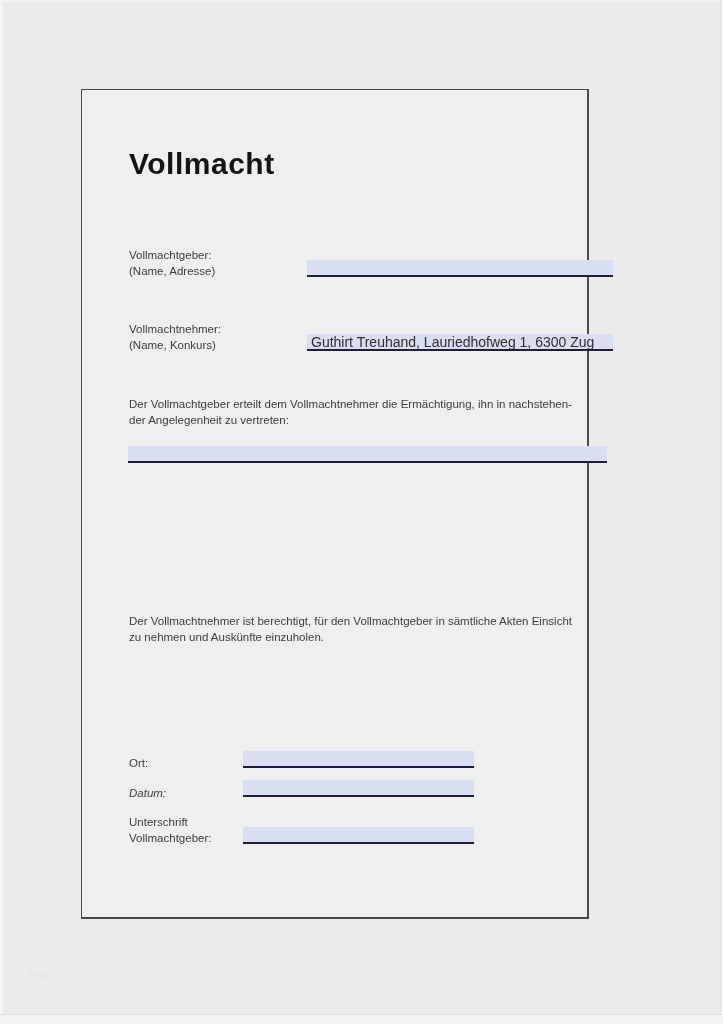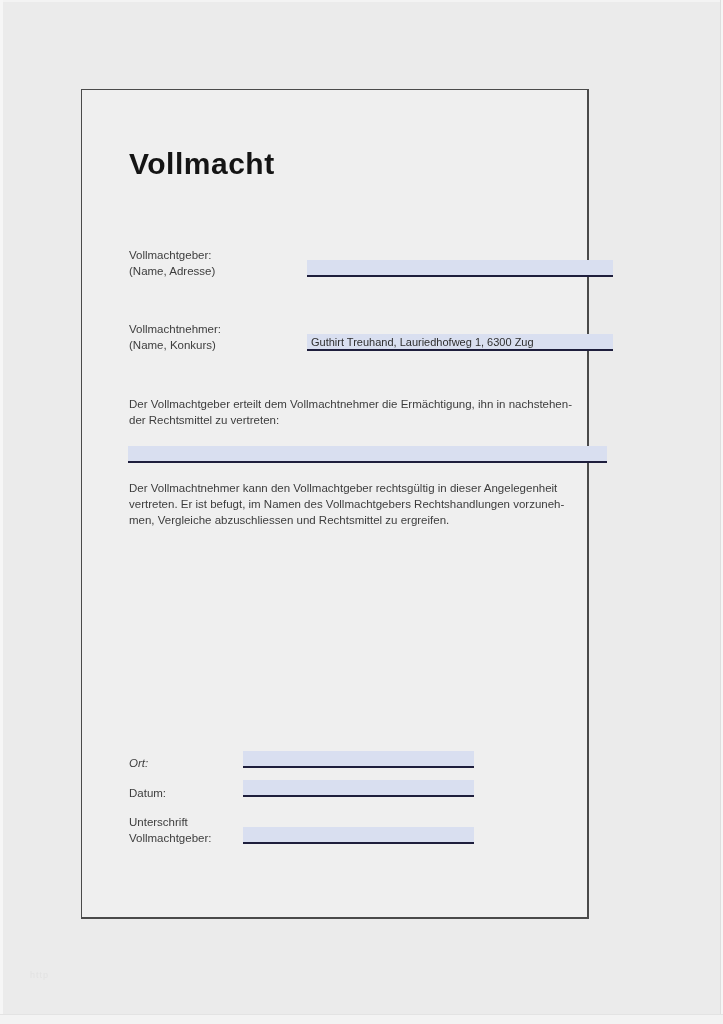--- a/index.html
+++ b/index.html
@@ -45,40 +45,40 @@
     line-height: 16px;
     white-space: pre-line;
     position: absolute;
     left: 47px;
   }
   .field {
     position: absolute;
     background: #d9dff0;
     border-bottom: 2px solid #1e1e3c;
     height: 17px;
-    font-size: 11px;
+    font-size: 14px;
     line-height: 15px;
     color: #2e2e2e;
     padding: 1px 0 0 4px;
     white-space: nowrap;
     overflow: hidden;
   }
   .lbl-grantor   { top: 157px; }
   .fld-grantor   { left: 225px; top: 170px; width: 306px; }
   .lbl-grantee   { top: 231px; }
   .fld-grantee   { left: 225px; top: 244px; width: 306px; }
   .para-1 { top: 306px; }
   .fld-matter    { left: 46px;  top: 356px; width: 479px; }
   .para-2 { top: 390px; }
   .para-3 { top: 458px; }
   .para-4 { top: 523px; }
   .para-5 { top: 570px; }
-  .lbl-ort   { top: 665px; font-style: italic; }
+  .lbl-ort   { top: 665px; }
   .fld-ort   { left: 161px; top: 661px; width: 231px; }
-  .lbl-datum { top: 695px; }
+  .lbl-datum { top: 695px; font-style: italic; }
   .fld-datum { left: 161px; top: 690px; width: 231px; }
   .lbl-sig   { top: 724px; }
   .fld-sig   { left: 161px; top: 737px; width: 231px; }
 
   .watermark {
     position: absolute;
     left: 30px; top: 970px;
     font-size: 9px;
     color: #e2e2e2;
     letter-spacing: 1px;
@@ -99,29 +99,28 @@
 
     <div class="label lbl-grantor">Vollmachtgeber:
 (Name, Adresse)</div>
     <div class="field fld-grantor"></div>
 
     <div class="label lbl-grantee">Vollmachtnehmer:
 (Name, Konkurs)</div>
     <div class="field fld-grantee">Guthirt Treuhand, Lauriedhofweg 1, 6300 Zug</div>
 
     <div class="para para-1">Der Vollmachtgeber erteilt dem Vollmachtnehmer die Ermächtigung, ihn in nachstehen-
-der Rechtsmittel zu vertreten:</div>
+der Angelegenheit zu vertreten:</div>
 
     <div class="field fld-matter"></div>
 
-    <div class="para para-2">Der Vollmachtnehmer kann den Vollmachtgeber rechtsgültig in dieser Angelegenheit
-vertreten. Er ist befugt, im Namen des Vollmachtgebers Rechtshandlungen vorzuneh-
-men, Vergleiche abzuschliessen und Rechtsmittel zu ergreifen.</div>
 
 
+    <div class="para para-4">Der Vollmachtnehmer ist berechtigt, für den Vollmachtgeber in sämtliche Akten Einsicht
+zu nehmen und Auskünfte einzuholen.</div>
 
 
     <div class="label lbl-ort">Ort:</div>
     <div class="field fld-ort"></div>
 
     <div class="label lbl-datum">Datum:</div>
     <div class="field fld-datum"></div>
 
     <div class="label lbl-sig">Unterschrift
 Vollmachtgeber:</div>

